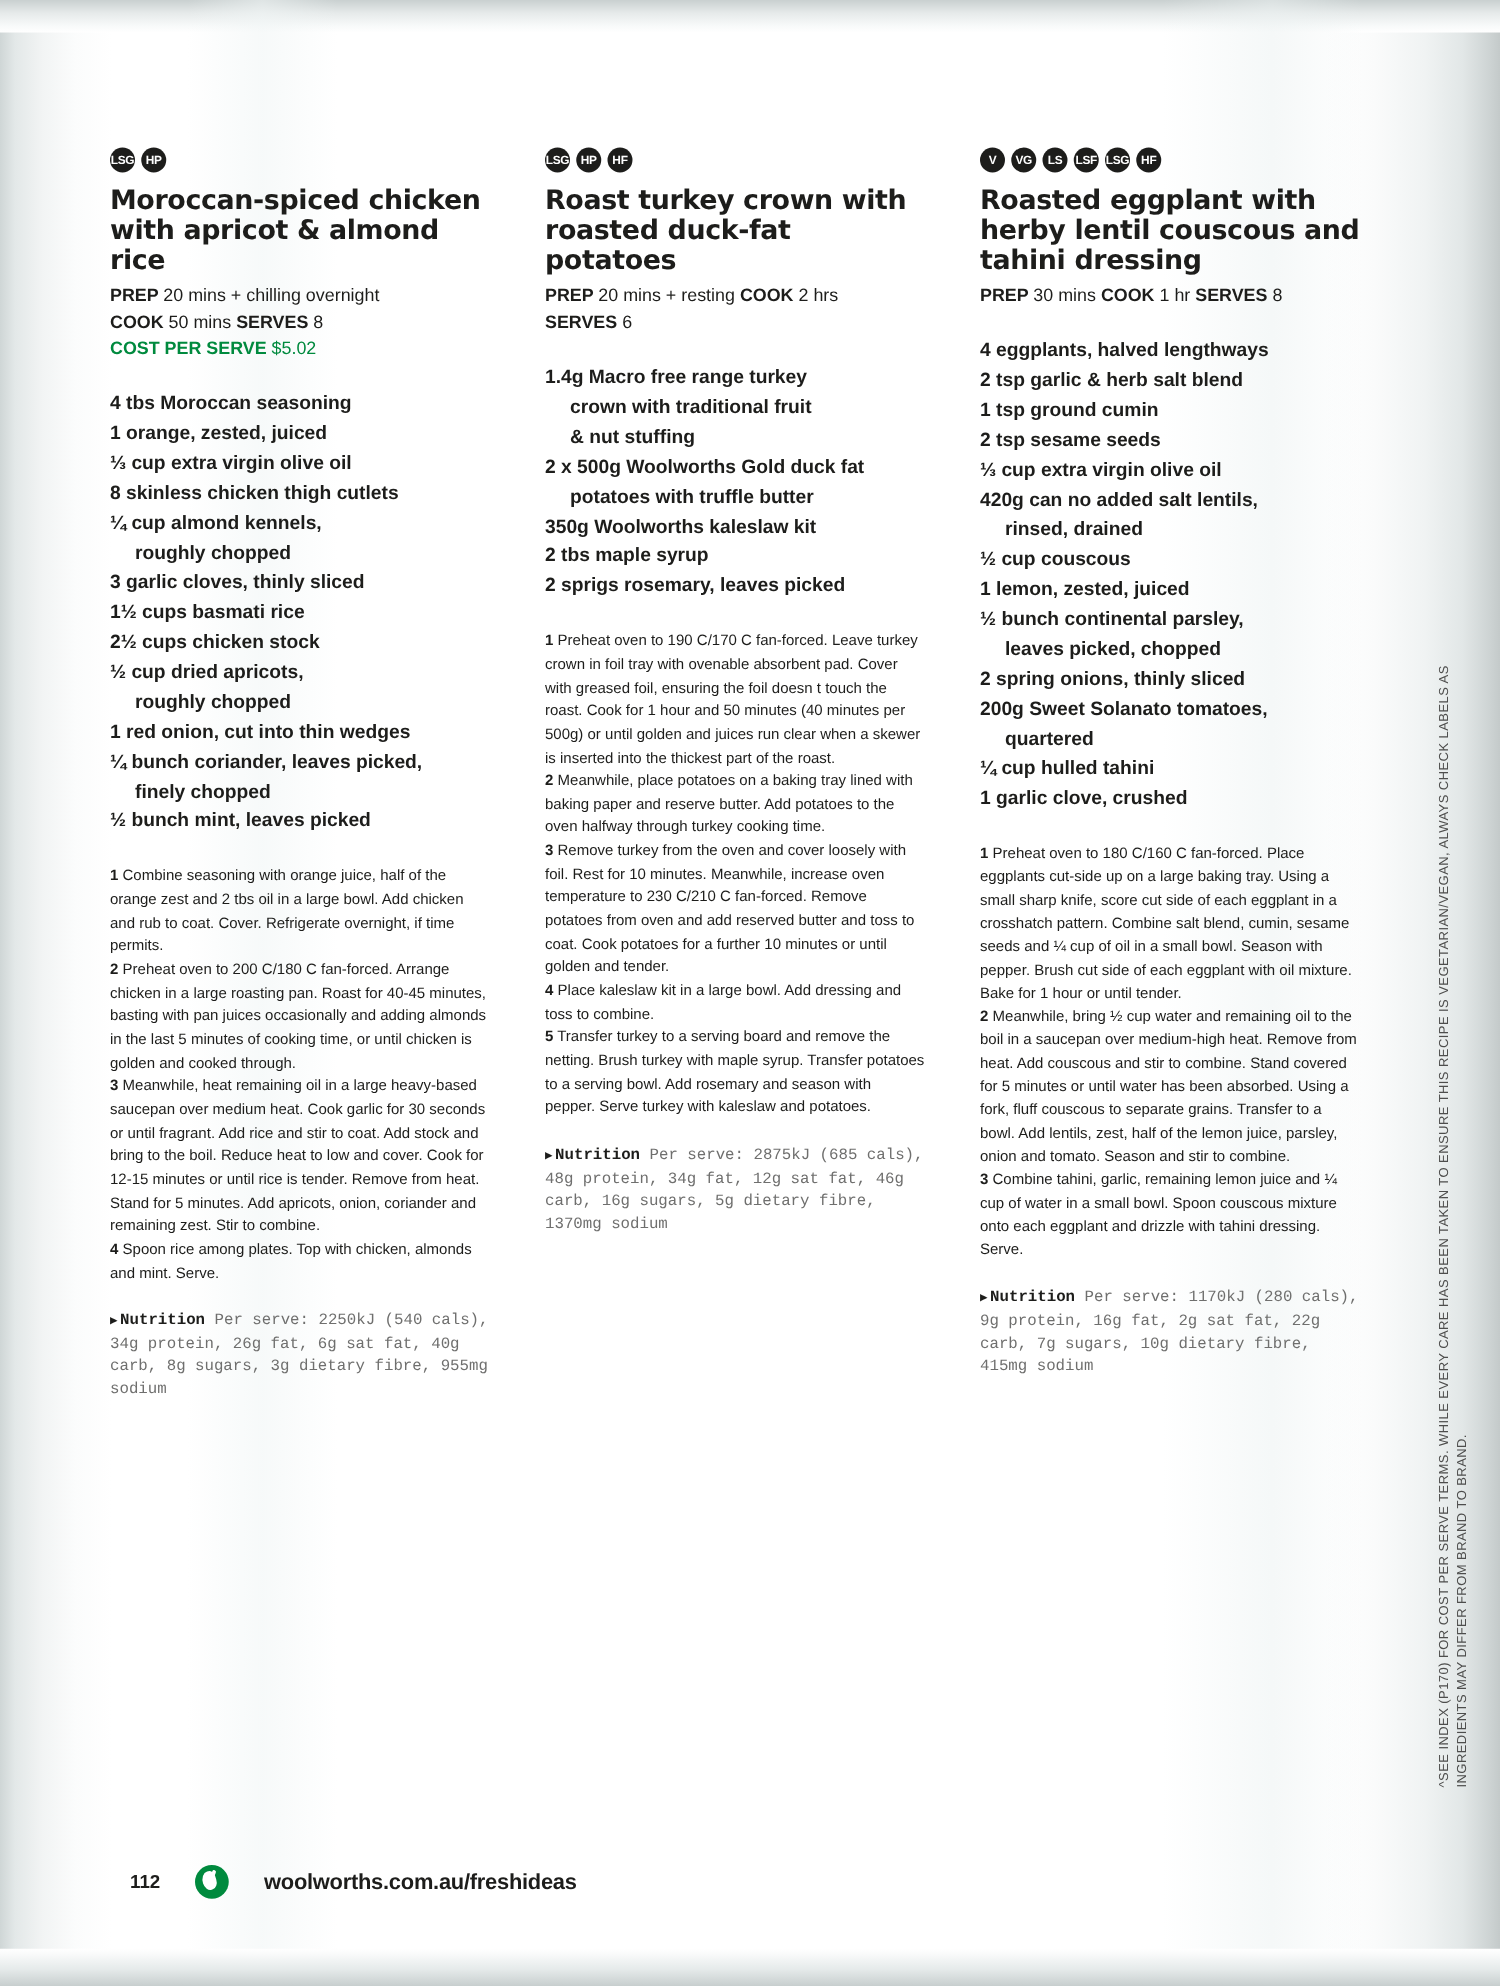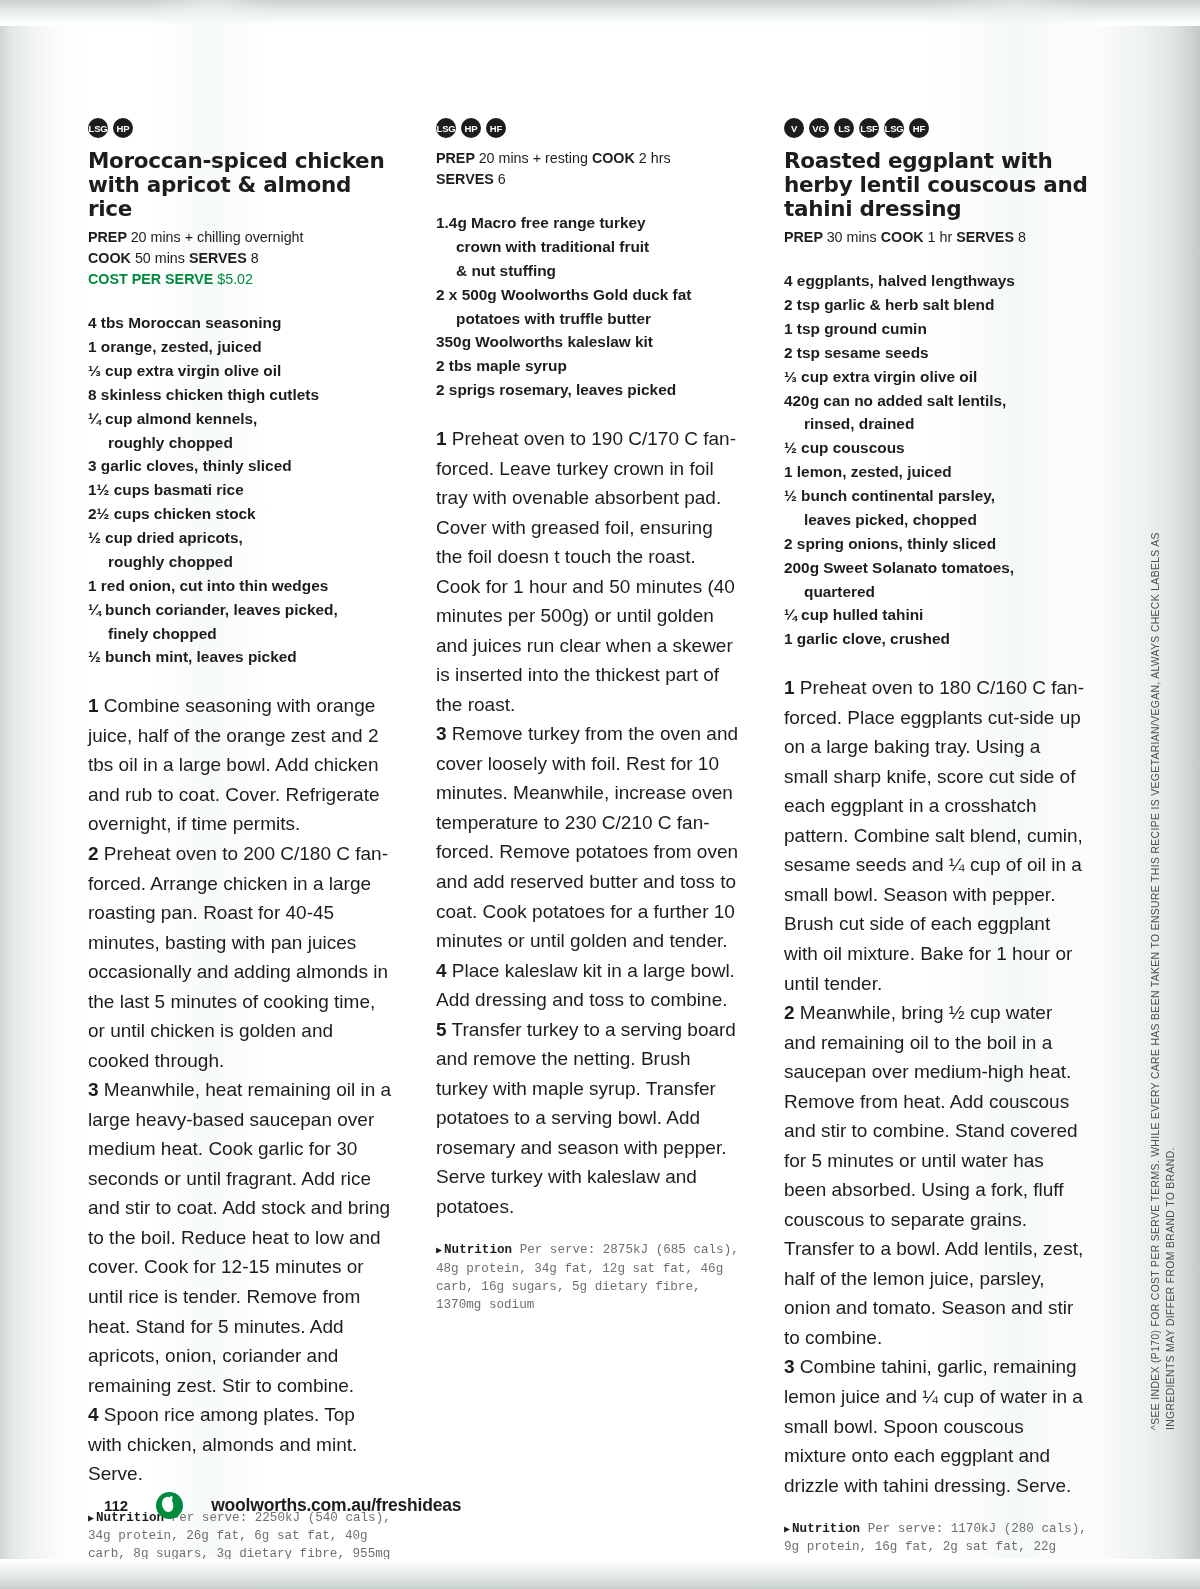--- a/index.html
+++ b/index.html
@@ -127,21 +127,21 @@
   .ingredients .ing {
     margin: 0;
   }
   .ingredients .ing .cont {
     display: block;
     padding-left: 20px;
   }
 
   .method {
     margin-top: 22px;
-    font-size: 19px;
+    font-size: 12px;
     line-height: 1.555;
     color: #1d1d1b;
   }
   .method p {
     margin: 0;
   }
   .method .num {
     font-weight: bold;
   }
 
@@ -279,38 +279,40 @@
         <span class="arrow">▶</span><b>Nutrition</b> <span>Per serve: 2250kJ (540 cals), 34g protein, 26g fat, 6g sat fat, 40g carb, 8g sugars, 3g dietary fibre, 955mg sodium</span>
       </div>
     </div>
 
     <div class="col">
       <div class="badges">
         <span class="badge">LSG</span>
         <span class="badge">HP</span>
         <span class="badge">HF</span>
       </div>
+      <h2 class="recipe-title">Roast turkey crown with roasted duck-fat potatoes</h2>
 
       <div class="meta">
         <b>PREP </b><span>20 mins + resting </span><b>COOK </b><span>2 hrs</span>
       </div>
       <div class="meta">
         <b>SERVES </b><span>6</span>
       </div>
 
       <div class="ingredients">
         <div class="ing"><span>1.4g Macro free range turkey</span><span class="cont">crown with traditional fruit</span><span class="cont">&amp; nut stuffing</span></div>
         <div class="ing"><span>2 x 500g Woolworths Gold duck  fat</span><span class="cont">potatoes with truffle butter</span></div>
         <div class="ing"><span>350g Woolworths kaleslaw kit</span></div>
         <div class="ing"><span>2 tbs maple syrup</span></div>
         <div class="ing"><span>2 sprigs rosemary, leaves picked</span></div>
       </div>
 
       <div class="method">
         <p><span class="num">1</span> <span>Preheat oven to 190 C/170 C fan-forced. Leave turkey crown in foil tray with ovenable absorbent pad. Cover with greased foil, ensuring the foil doesn t touch the roast. Cook for 1 hour and 50 minutes (40 minutes per 500g) or until golden and juices run clear when a skewer is inserted into the thickest part of the roast.</span></p>
+        <p><span class="num">2</span> <span>Meanwhile, place potatoes on a baking tray lined with baking paper and reserve butter. Add potatoes to the oven halfway through turkey cooking time.</span></p>
         <p><span class="num">3</span> <span>Remove turkey from the oven and cover loosely with foil. Rest for 10 minutes. Meanwhile, increase oven temperature to 230 C/210 C fan-forced. Remove potatoes from oven and add reserved butter and toss to coat. Cook potatoes for a further 10 minutes or until golden and tender.</span></p>
         <p><span class="num">4</span> <span>Place kaleslaw kit in a large bowl. Add dressing and toss to combine.</span></p>
         <p><span class="num">5</span> <span>Transfer turkey to a serving board and remove the netting. Brush turkey with maple syrup. Transfer potatoes to a serving bowl. Add rosemary and season with pepper. Serve turkey with kaleslaw and potatoes.</span></p>
       </div>
 
       <div class="nutrition">
         <span class="arrow">▶</span><b>Nutrition</b> <span>Per serve: 2875kJ (685 cals), 48g protein, 34g fat, 12g sat fat, 46g carb, 16g sugars, 5g dietary fibre, 1370mg sodium</span>
       </div>
     </div>
 

